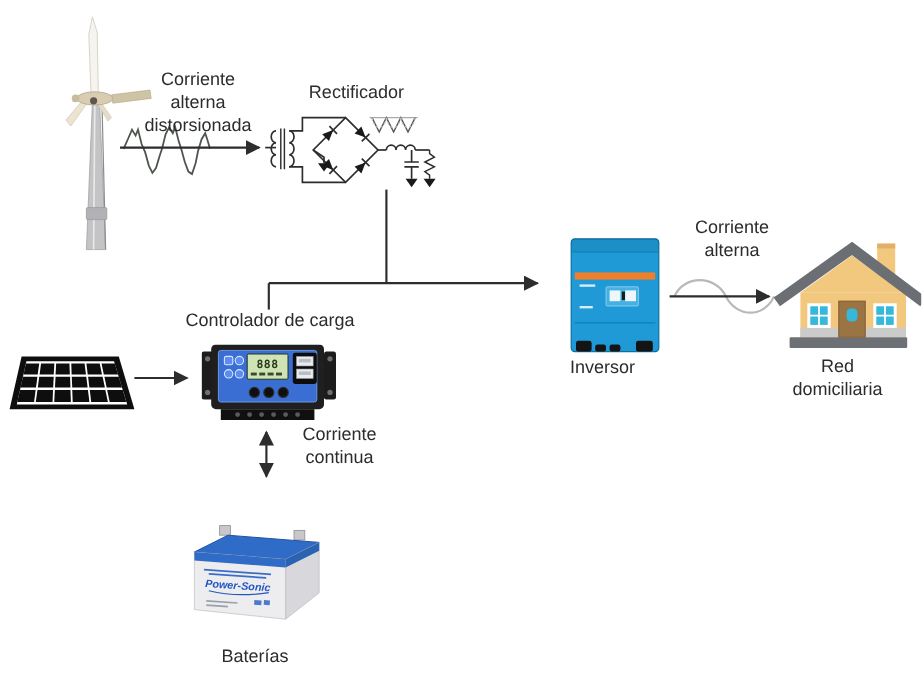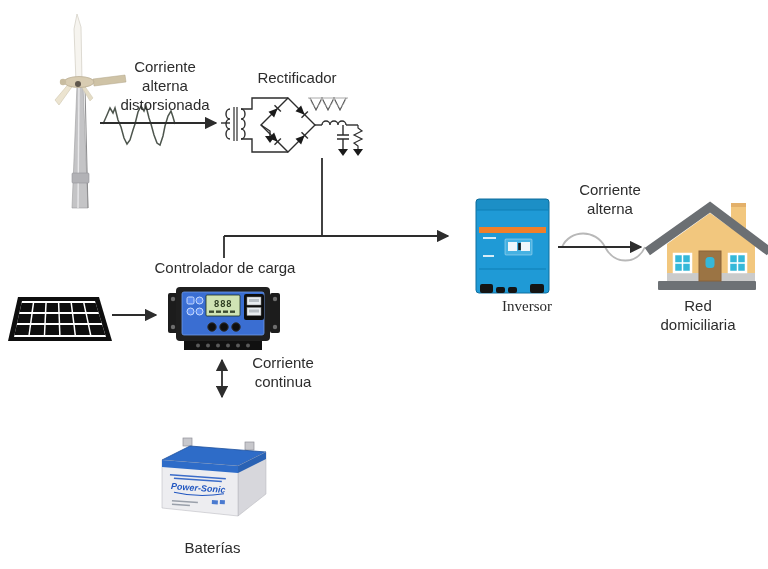--- a/index.html
+++ b/index.html
@@ -241,19 +241,19 @@
   </svg>
 
   <div class="label" style="left:98px;top:57px;width:134px;">Corriente
 alterna
 distorsionada</div>
   <div class="label" style="left:251px;top:68px;width:92px;">Rectificador</div>
   <div class="label" style="left:150px;top:258px;width:150px;">Controlador de carga</div>
   <div class="label" style="left:244px;top:353px;width:78px;">Corriente
 continua</div>
   <div class="label" style="left:170px;top:538px;width:85px;">Baterías</div>
-  <div class="label" style="left:489px;top:297px;width:76px;font-family:Liberation Serif, serif;">Inversor</div>
+  <div class="label" style="left:464px;top:297px;width:76px;">Inversor</div>
   <div class="label" style="left:564px;top:180px;width:92px;">Corriente
 alterna</div>
   <div class="label" style="left:640px;top:296px;width:116px;">Red
 domiciliaria</div>
 
 </div>
 
 </body></html>

